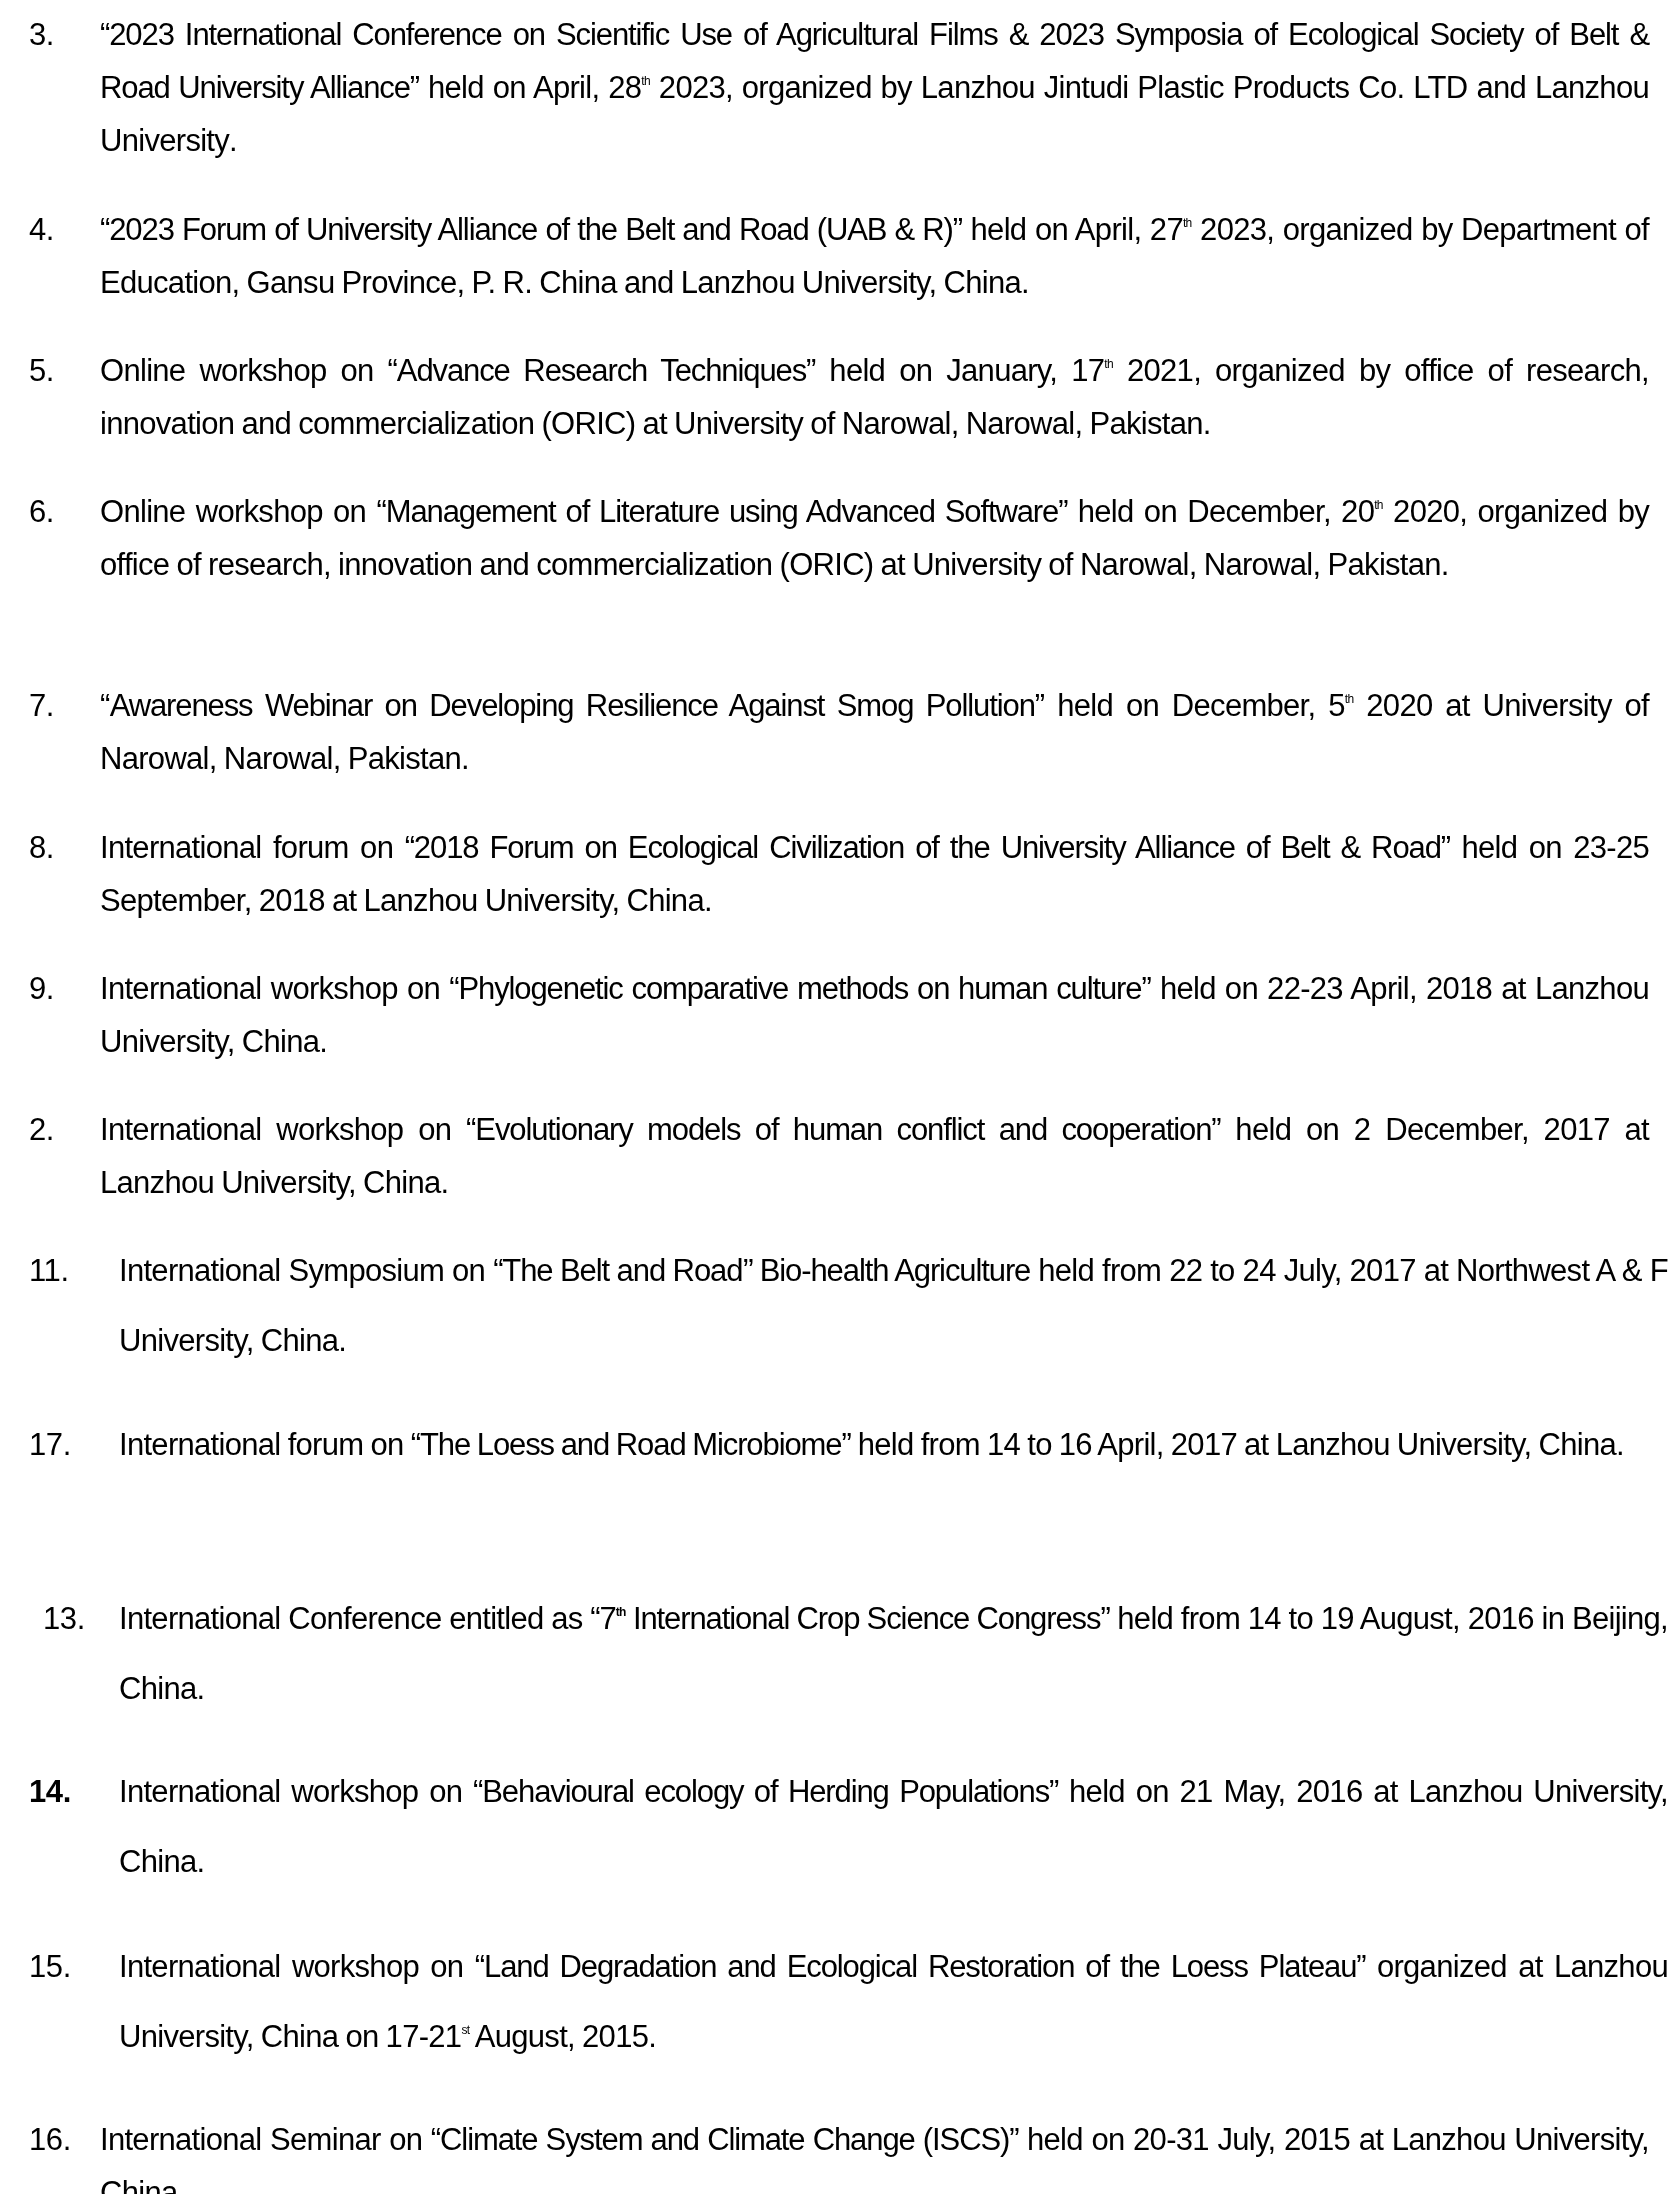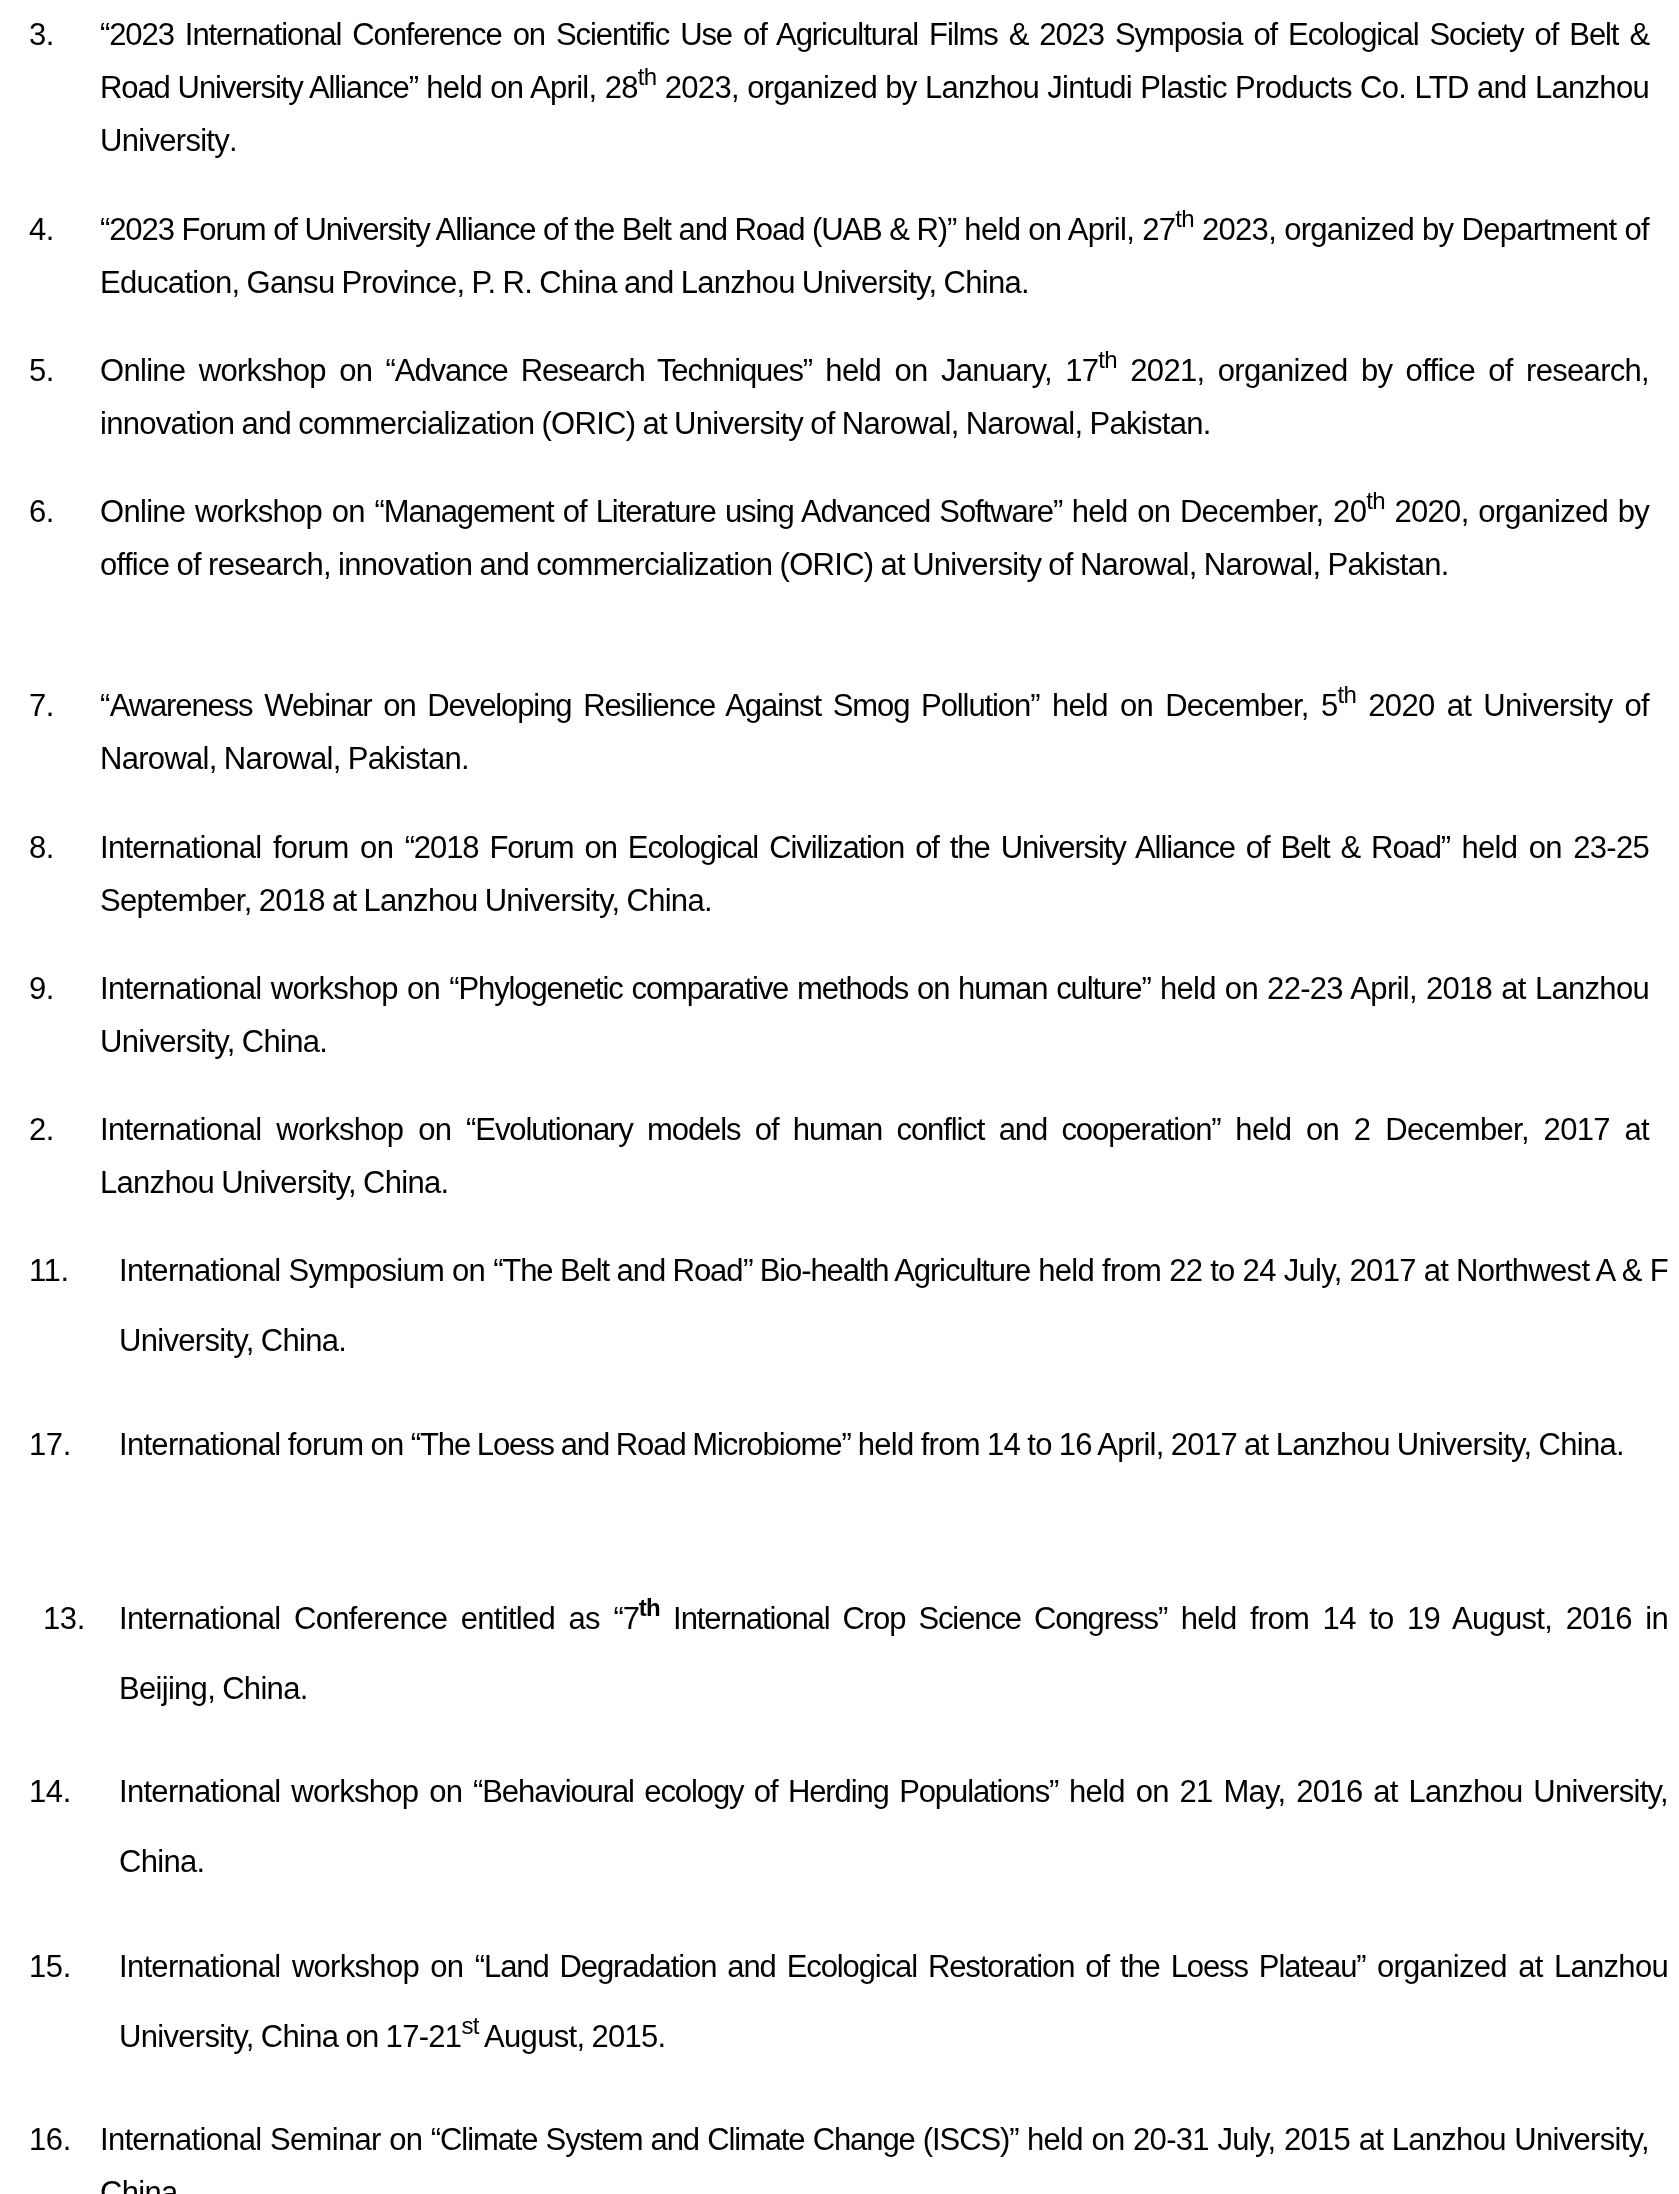--- a/index.html
+++ b/index.html
@@ -14,21 +14,21 @@
     position: absolute; left: 29px; top: 0;
     font-size: 31px; line-height: 53px; letter-spacing: -0.4px;
   }
   .body {
     position: absolute; left: 100px; width: 1549px; top: 0;
     font-size: 31px; line-height: 53px; text-align: justify;
     letter-spacing: -0.7px; word-spacing: -0.8px;
   }
   .body.tall { line-height: 70px; margin-left: 19px; }
   .body b { font-weight: normal; letter-spacing: -1.1px; }
-  .body sup { font-size: 24px; line-height: 0; vertical-align: 13px; }
+  .body sup { font-size: 12px; line-height: 0; vertical-align: 13px; }
 </style>
 </head>
 <body>
 
 <div class="page">
 
   <div class="item" style="top:8.2px;">
     <span class="num">3.</span>
     <div class="body">
       <b>“2023 International Conference on Scientific Use of Agricultural Films &amp; 2023 Symposia of Ecological Society of Belt &amp; Road University Alliance”</b><span> held on April, 28</span><sup>th</sup><span> 2023, organized by Lanzhou Jintudi Plastic Products Co. LTD and Lanzhou University</span><b>.</b>
@@ -99,21 +99,21 @@
   </div>
 
   <div class="item" style="top:1584px;">
     <span class="num" style="line-height:70px;margin-left:14px;">13.</span>
     <div class="body tall">
       <span>International Conference entitled as </span><b>“7</b><sup style="font-weight:bold;">th</sup><b> International Crop Science Congress”</b><span> held from 14 to 19 August, 2016 in Beijing, China.</span>
     </div>
   </div>
 
   <div class="item" style="top:1757px;">
-    <span class="num" style="line-height:70px;">14.</span>
+    <span class="num" style="line-height:70px;font-weight:bold;">14.</span>
     <div class="body tall">
       <span>International workshop on </span><b>“Behavioural ecology of Herding Populations”</b><span> held on 21 May, 2016 at Lanzhou University, China.</span>
     </div>
   </div>
 
   <div class="item" style="top:1932px;">
     <span class="num" style="line-height:70px;text-align:right;">15.</span>
     <div class="body tall">
       <span>International workshop on </span><b>“Land Degradation and Ecological Restoration of the Loess Plateau”</b><span> organized at Lanzhou University, China on 17-21</span><sup>st</sup><span> August, 2015.</span>
     </div>

